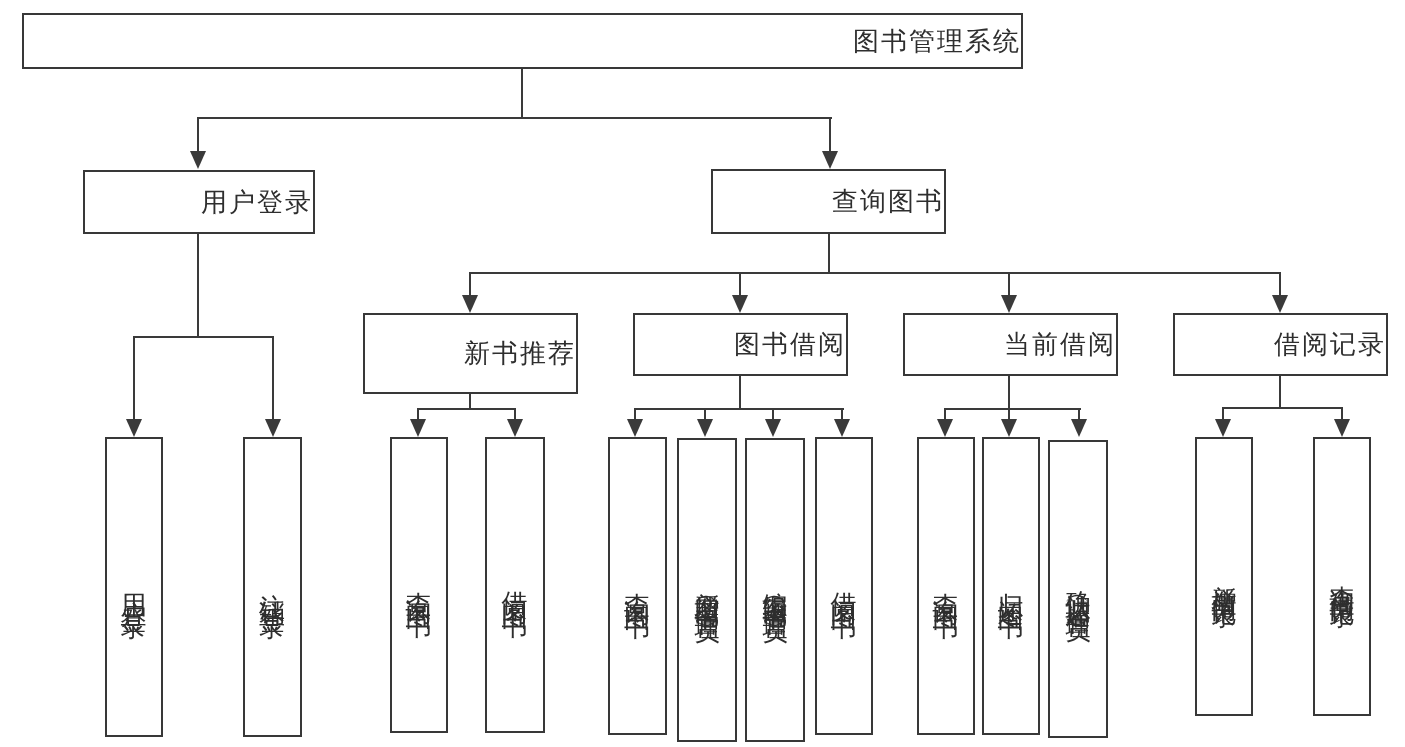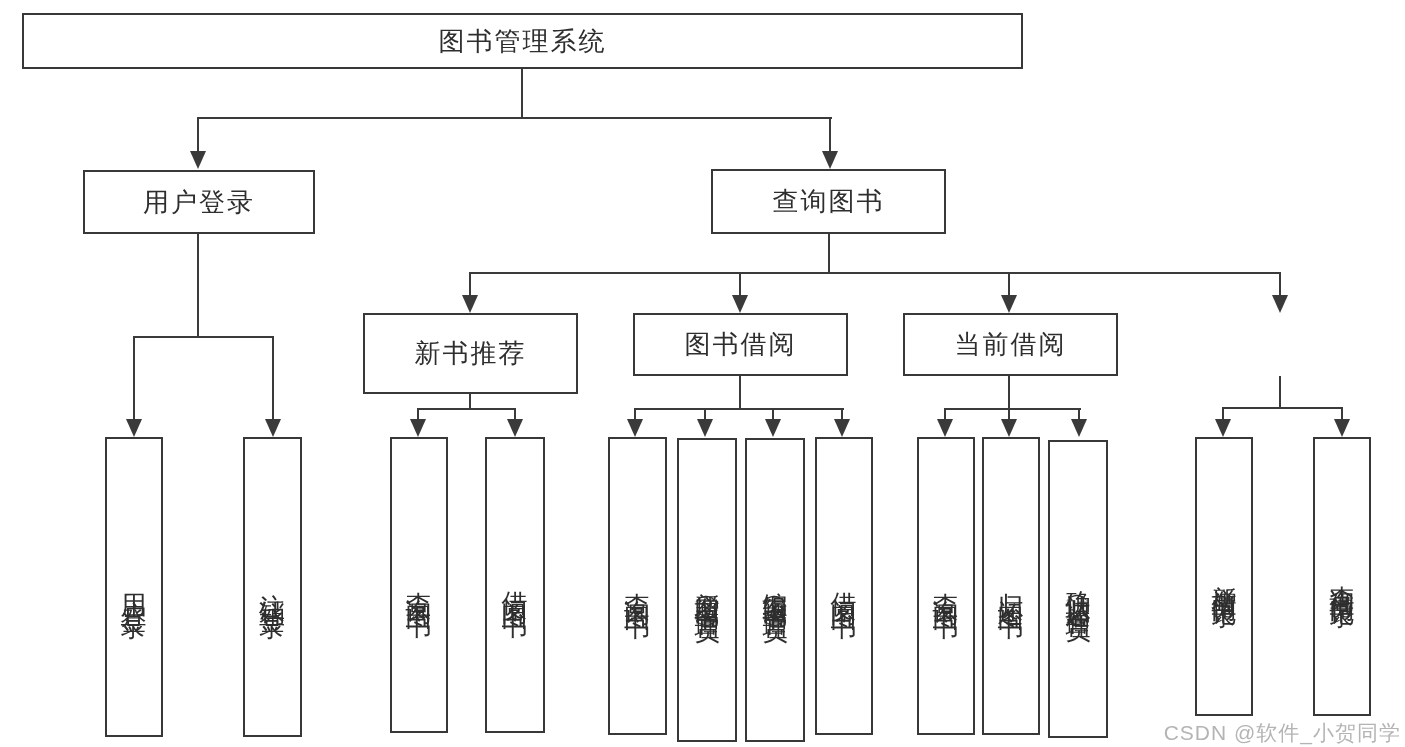--- a/index.html
+++ b/index.html
@@ -9,21 +9,21 @@
   }
   
   .hl{position:absolute;height:2px;background:#3a3a3a;}
   .vl{position:absolute;width:2px;background:#3a3a3a;}
   
   .ar{position:absolute;width:0;height:0;
       border-left:8px solid transparent;border-right:8px solid transparent;
       border-top:18px solid #3a3a3a;}
   
   .box{position:absolute;box-sizing:border-box;border:2px solid #383838;background:#fff;
-       display:flex;align-items:center;justify-content:center;}
+       display:flex;align-items:center;justify-content:flex-end;}
   .box .lbl{font-size:26px;letter-spacing:2px;color:#2e2e2e;white-space:nowrap;}
   
   .vbox{position:absolute;box-sizing:border-box;border:2px solid #383838;background:#fff;
         display:flex;align-items:center;justify-content:center;}
   .vtext{writing-mode:vertical-rl;text-orientation:mixed;font-size:26px;letter-spacing:7px;
          color:#2e2e2e;line-height:1;}
   .vtext.long{font-size:25px;letter-spacing:4px;}
   
   #watermark{position:absolute;right:4px;top:719px;font-size:21px;color:#b4b4b4;
              letter-spacing:1px;z-index:5;white-space:nowrap;}
@@ -105,20 +105,23 @@
 
   <div class="box" style="left:363px;top:313px;width:215px;height:81px">
     <span class="lbl">新书推荐</span>
   </div>
   <div class="box" style="left:903px;top:313px;width:215px;height:63px">
     <span class="lbl">当前借阅</span>
   </div>
   <div class="box" style="left:633px;top:313px;width:215px;height:63px">
     <span class="lbl">图书借阅</span>
   </div>
+  <div class="box" style="left:1173px;top:313px;width:215px;height:63px">
+    <span class="lbl">借阅记录</span>
+  </div>
 
   <div class="vbox" style="left:105px;top:437px;width:58px;height:300px">
     <span class="vtext">用户登录</span>
   </div>
   <div class="vbox" style="left:243px;top:437px;width:59px;height:300px">
     <span class="vtext">注销登录</span>
   </div>
 
   <div class="vbox" style="left:390px;top:437px;width:58px;height:296px">
     <span class="vtext">查询图书</span>
@@ -150,15 +153,14 @@
     <span class="vtext long">确认归还（管理员）</span>
   </div>
 
   <div class="vbox" style="left:1195px;top:437px;width:58px;height:279px">
     <span class="vtext long">新增借阅记录</span>
   </div>
   <div class="vbox" style="left:1313px;top:437px;width:58px;height:279px">
     <span class="vtext long">查询借阅记录</span>
   </div>
 
-  <div id="watermark">CSDN @软件_小贺同学</div>
 
 </div>
 
 </body></html>

